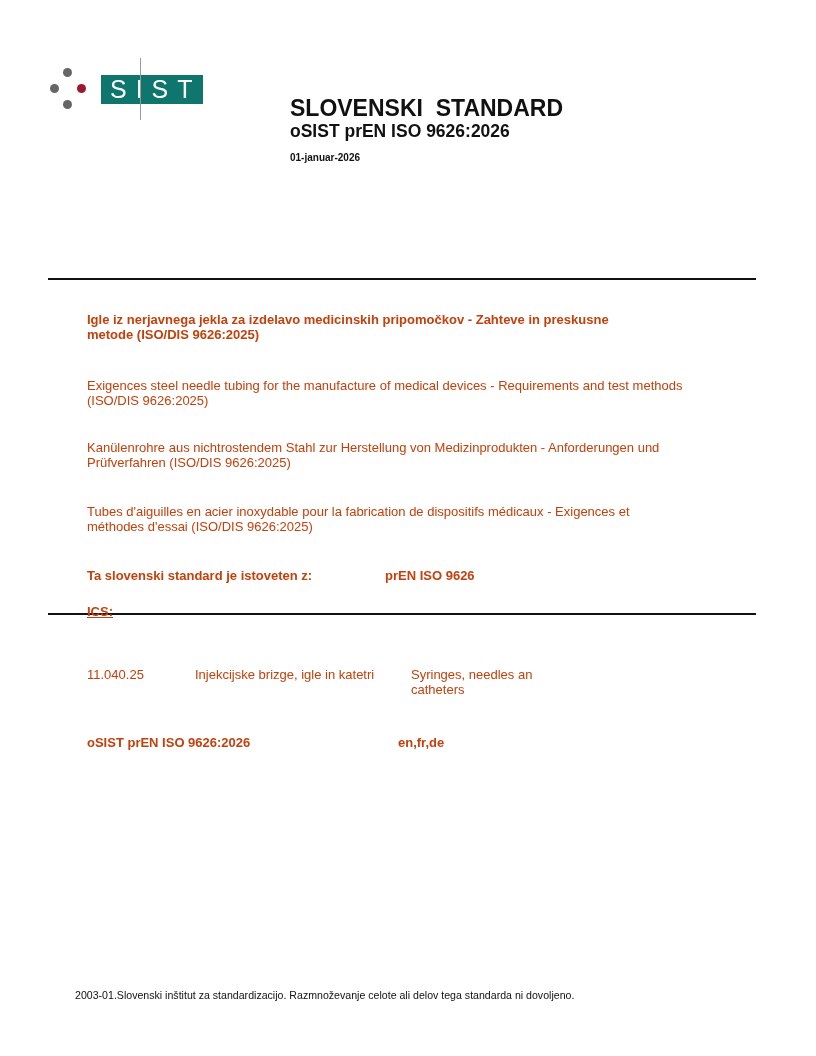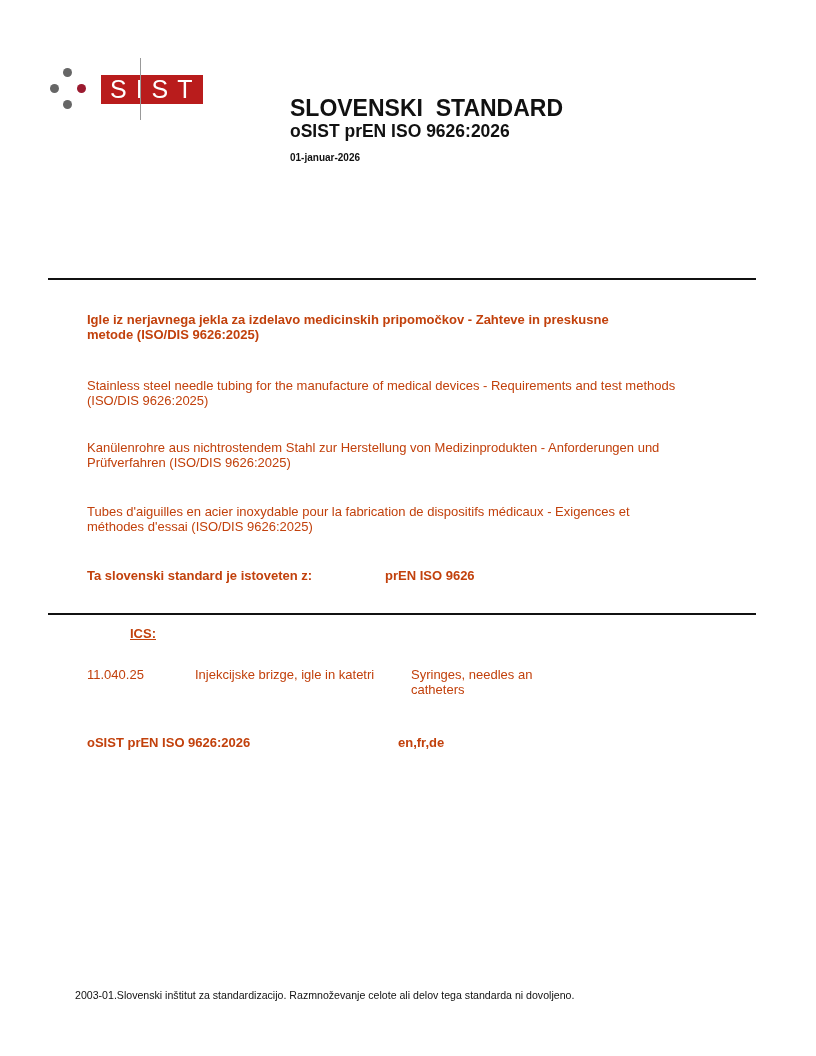--- a/index.html
+++ b/index.html
@@ -3,21 +3,21 @@
   <meta charset="utf-8">
   <style>
     html, body { margin: 0; padding: 0; background: #ffffff; }
     body {
       width: 816px; height: 1056px; position: relative; overflow: hidden;
       font-family: "Liberation Sans", sans-serif; color: #000;
     }
     .logo-dot { position: absolute; width: 9px; height: 9px; border-radius: 50%; background: #666666; }
     .logo-box {
       position: absolute; left: 101px; top: 75px; width: 102px; height: 29px;
-      background: #b91c1c; color: #fff; font-size: 25px; letter-spacing: 9px;
+      background: #0f766e; color: #fff; font-size: 25px; letter-spacing: 9px;
       line-height: 29px; text-indent: 9px; font-family: "Liberation Sans", sans-serif;
     }
     .logo-vline { position: absolute; left: 140px; top: 58px; width: 1px; height: 62px; background: #999; }
     .hdr { position: absolute; left: 290px; font-weight: bold; color: #111; }
     .rule { position: absolute; left: 48px; width: 708px; height: 2px; background: #111; }
     .para { position: absolute; left: 87px; width: 660px; font-size: 13px; line-height: 15px; color: #c2410c; }
     .bold { font-weight: bold; }
     .ics-h { text-decoration: underline; font-weight: bold; }
     .footer { position: absolute; left: 75px; top: 989px; font-size: 10.6px; color: #111; }
   </style>
@@ -33,30 +33,30 @@
   <div class="logo-vline"></div>
 </div>
 
 <div class="hdr" style="top:95px;font-size:23px;white-space:pre;">SLOVENSKI  STANDARD</div>
 <div class="hdr" style="top:121px;font-size:17.5px;">oSIST prEN ISO 9626:2026</div>
 <div class="hdr" style="top:152px;font-size:10px;">01-januar-2026</div>
 
 <div class="rule" style="top:278px;"></div>
 
 <div class="para bold" style="top:312px;width:570px;">Igle iz nerjavnega jekla za izdelavo medicinskih pripomočkov - Zahteve in preskusne metode (ISO/DIS 9626:2025)</div>
-<div class="para" style="top:378px;width:640px;">Stainless steel needle tubing for the manufacture of medical devices - Requirements and test methods (ISO/DIS 9626:2025)</div>
+<div class="para" style="top:378px;width:640px;">Exigences steel needle tubing for the manufacture of medical devices - Requirements and test methods (ISO/DIS 9626:2025)</div>
 <div class="para" style="top:440px;width:580px;">Kanülenrohre aus nichtrostendem Stahl zur Herstellung von Medizinprodukten - Anforderungen und Prüfverfahren (ISO/DIS 9626:2025)</div>
 <div class="para" style="top:504px;width:590px;">Tubes d'aiguilles en acier inoxydable pour la fabrication de dispositifs médicaux - Exigences et méthodes d'essai (ISO/DIS 9626:2025)</div>
 
 <div class="para bold" style="top:568px;width:300px;">Ta slovenski standard je istoveten z:</div>
 <div class="para bold" style="top:568px;left:385px;width:200px;">prEN ISO 9626</div>
 
 <div class="rule" style="top:613px;"></div>
 
-<div class="para ics-h" style="top:626px;width:100px;margin-left:43px;">ICS:</div>
+<div class="para ics-h" style="top:604px;width:100px;">ICS:</div>
 <div>
   <div class="para" style="top:667px;width:100px;">11.040.25</div>
   <div class="para" style="top:667px;left:195px;width:185px;">Injekcijske brizge, igle in katetri</div>
   <div class="para" style="top:667px;left:411px;width:160px;">Syringes, needles an catheters</div>
 </div>
 
 <div class="para bold" style="top:735px;width:280px;">oSIST prEN ISO 9626:2026</div>
 <div class="para bold" style="top:735px;left:398px;width:120px;">en,fr,de</div>
 
 <div class="footer">2003-01.Slovenski inštitut za standardizacijo. Razmnoževanje celote ali delov tega standarda ni dovoljeno.</div>

